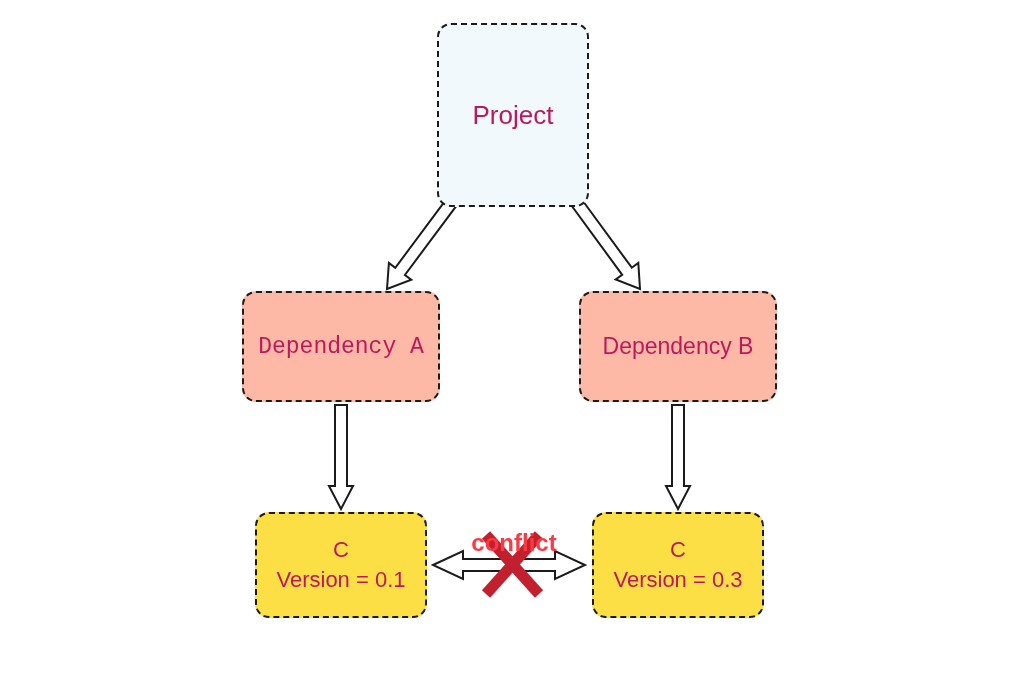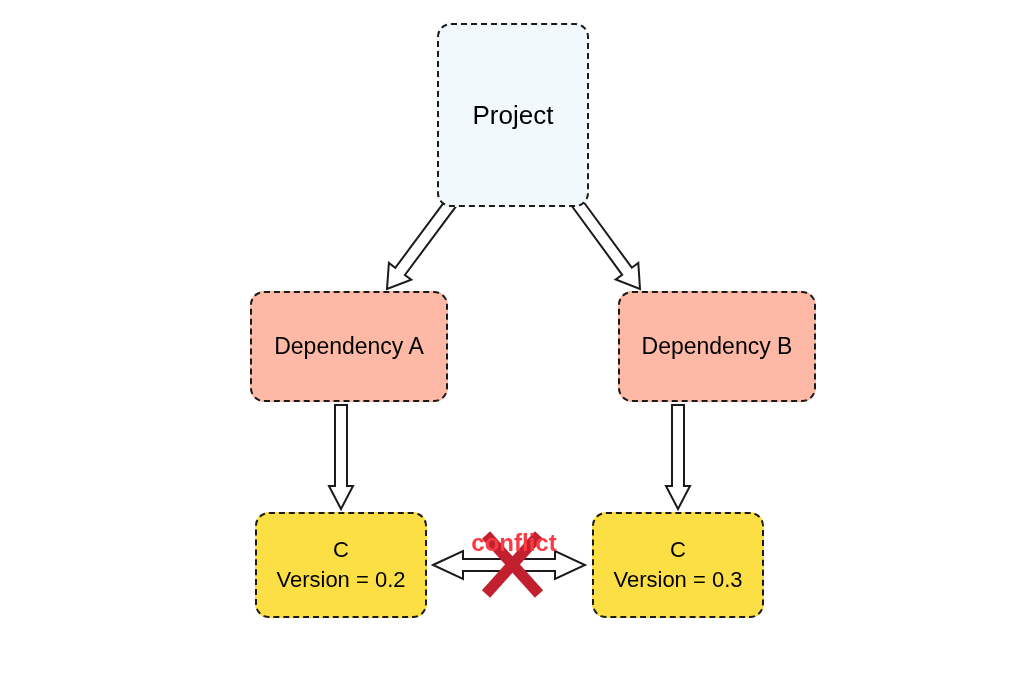--- a/index.html
+++ b/index.html
@@ -22,39 +22,39 @@
   }
 
   .node {
     position: absolute;
     border: 2.5px dashed #1b1b1b;
     border-radius: 14px;
     display: flex;
     flex-direction: column;
     align-items: center;
     justify-content: center;
-    color: #000000;
+    color: #be185d;
     text-align: center;
   }
 
   .node-project {
     left: 437px; top: 23px;
     width: 152px; height: 184px;
     background: #f1f9fd;
     font-size: 26px;
   }
 
   .node-dep {
     top: 291px;
     width: 198px; height: 111px;
     background: #fdb9a5;
     font-size: 23px;
   }
-  .node-dep-a { left: 250px; }
-  .node-dep-b { left: 579px; margin-left: 39px; }
+  .node-dep-a { left: 242px; font-family: Liberation Mono, monospace; }
+  .node-dep-b { left: 579px; }
 
   .node-c {
     top: 512px;
     width: 172px; height: 106px;
     background: #fcdf44;
     font-size: 22px;
     line-height: 30px;
   }
   .node-c-1 { left: 255px; }
   .node-c-2 { left: 592px; }
@@ -113,21 +113,21 @@
   <div class="node node-dep node-dep-a">
     <span>Dependency A</span>
   </div>
 
   <div class="node node-dep node-dep-b">
     <span>Dependency B</span>
   </div>
 
   <div class="node node-c node-c-1">
     <span>C</span>
-    <span>Version = 0.2</span>
+    <span>Version = 0.1</span>
   </div>
 
   <div class="node node-c node-c-2">
     <span>C</span>
     <span>Version = 0.3</span>
   </div>
 
   <div class="conflict-label">conflict</div>
 
 </div>

